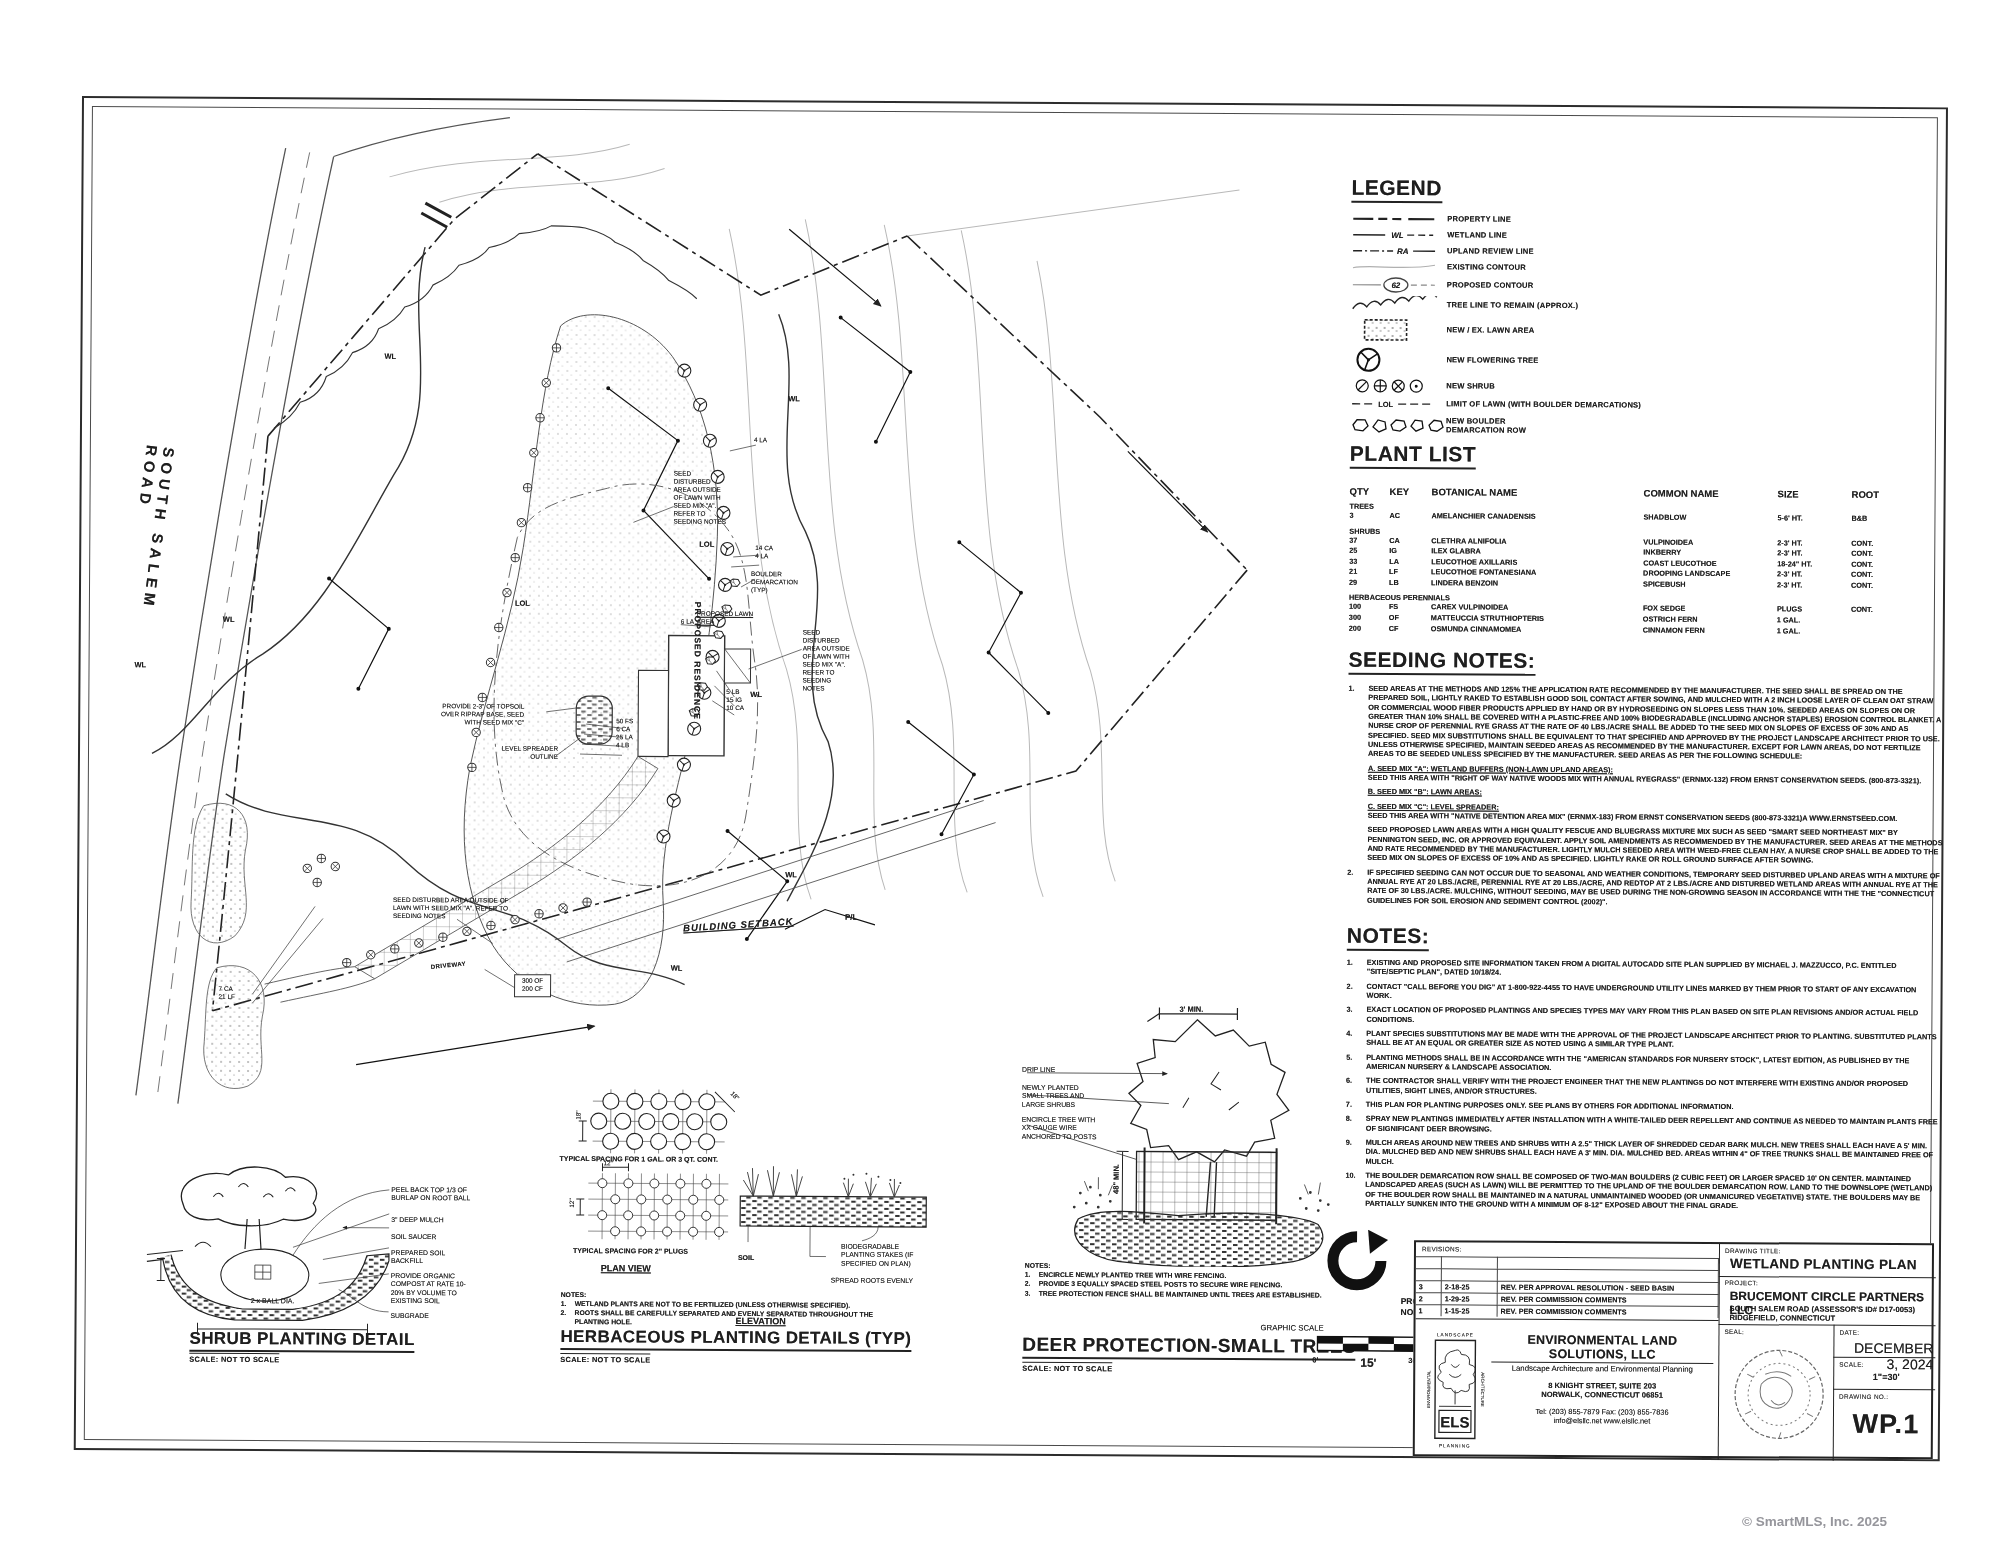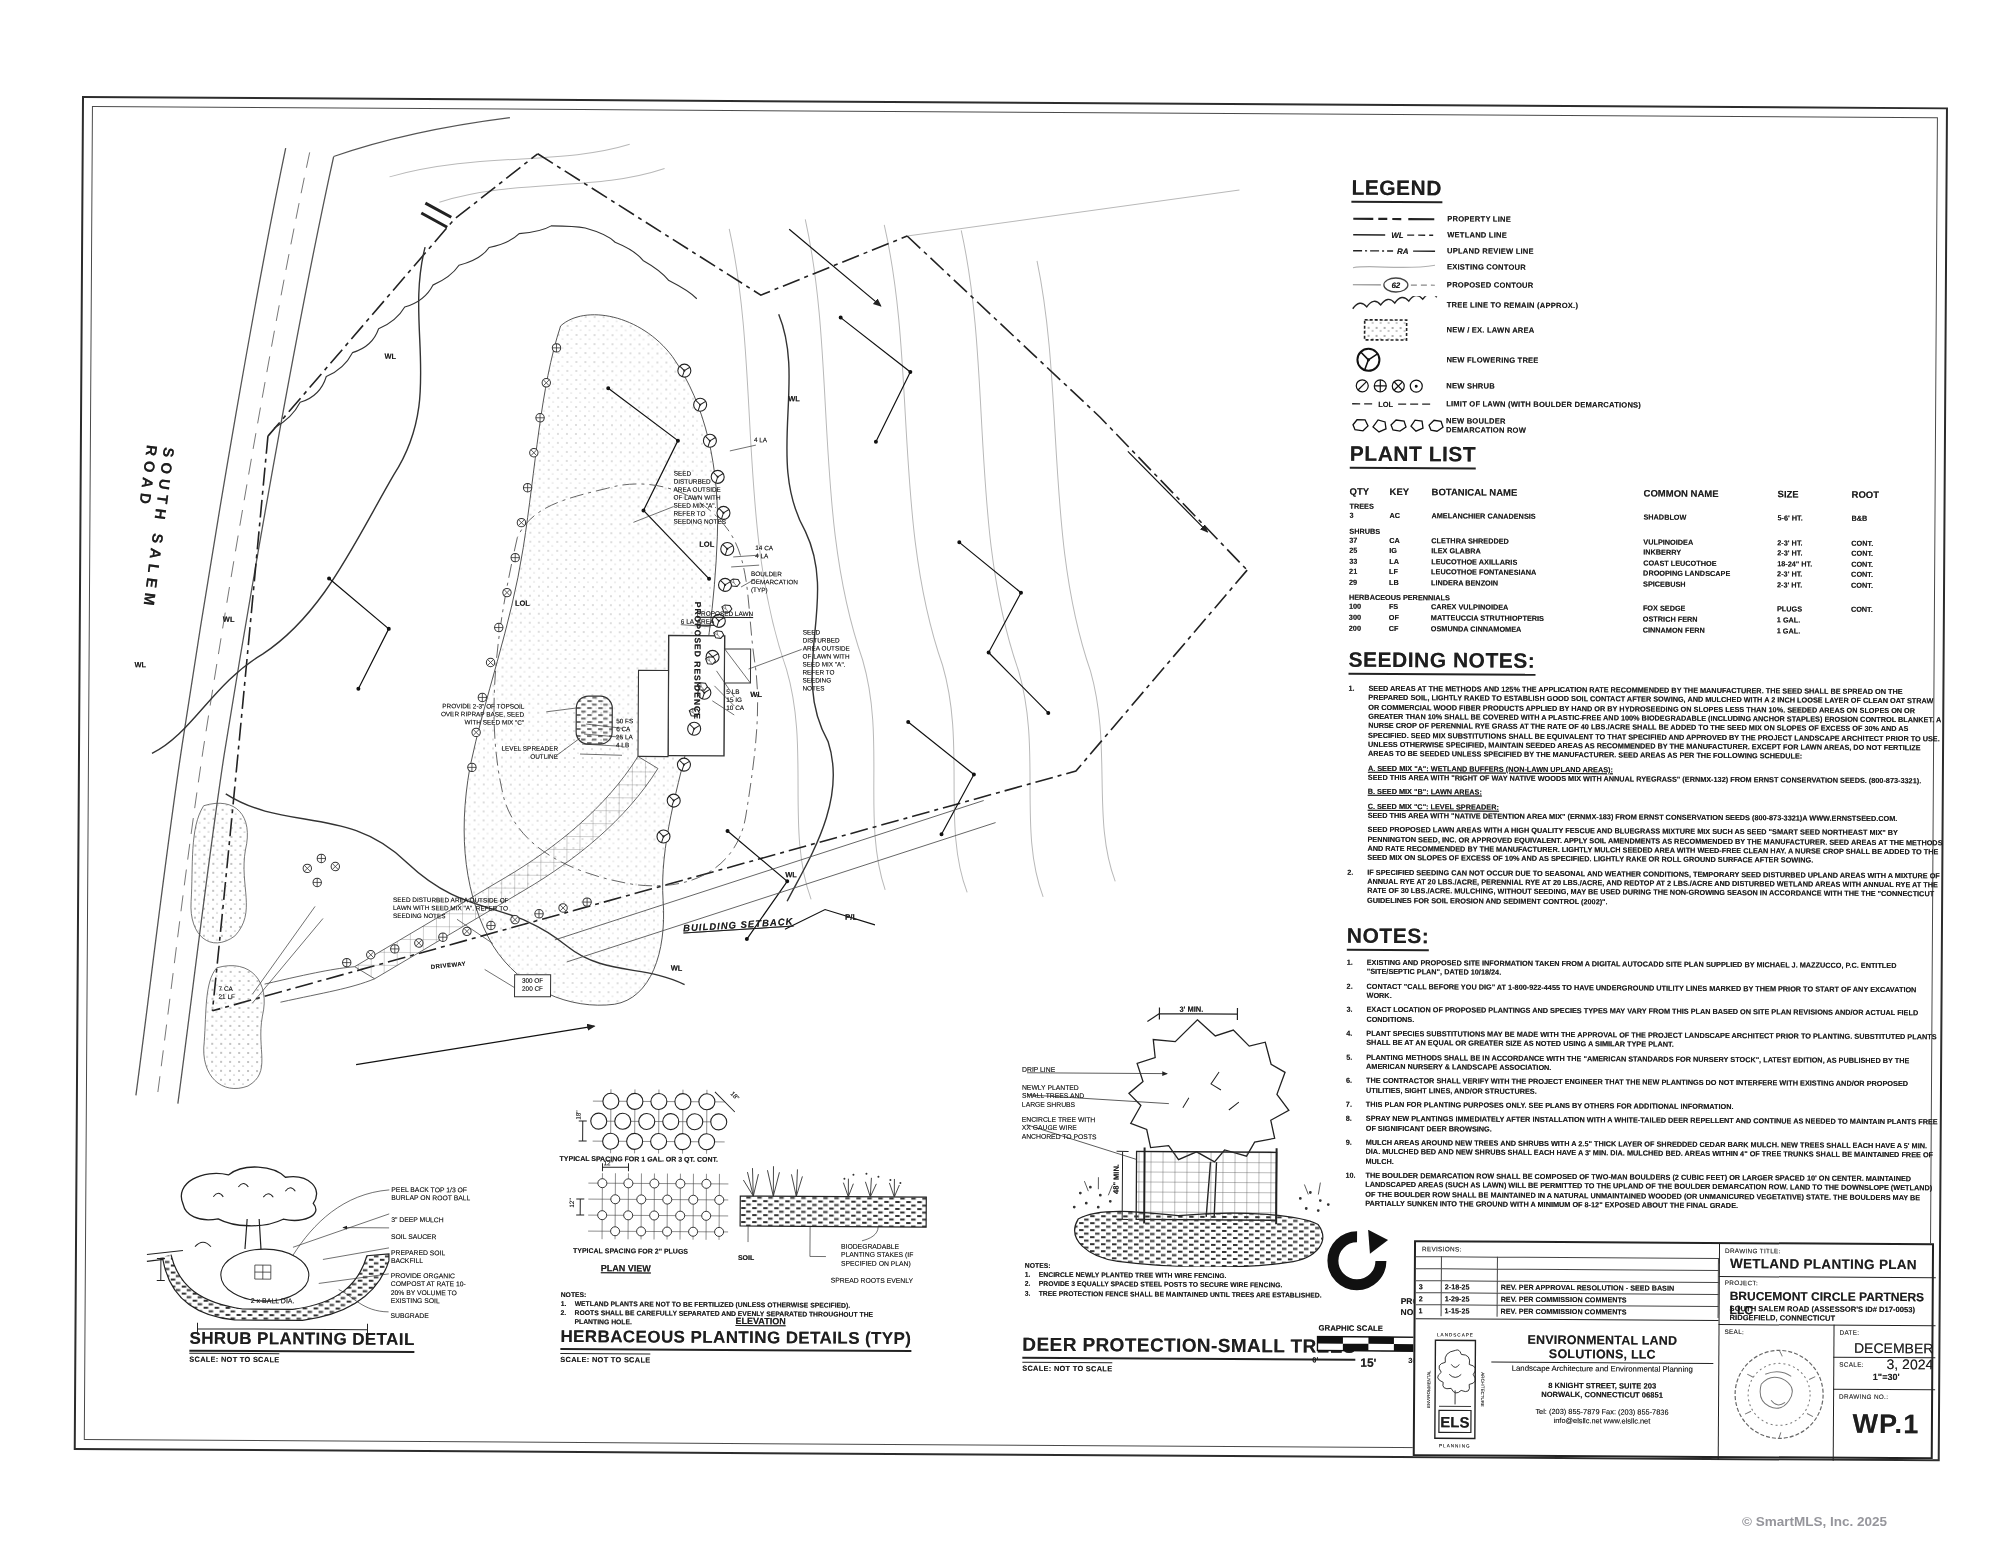--- a/index.html
+++ b/index.html
@@ -442,21 +442,21 @@
     <div class="pl-c">3</div>
         <div class="pl-c">AC</div>
         <div class="pl-c">AMELANCHIER CANADENSIS</div>
         <div class="pl-c">SHADBLOW</div>
         <div class="pl-c">5-6' HT.</div>
         <div class="pl-c">B&amp;B</div>
 
     <div class="pl-g">SHRUBS</div>
     <div class="pl-c">37</div>
         <div class="pl-c">CA</div>
-        <div class="pl-c">CLETHRA SHREDDED</div>
+        <div class="pl-c">CLETHRA ALNIFOLIA</div>
         <div class="pl-c">VULPINOIDEA</div>
         <div class="pl-c">2-3' HT.</div>
         <div class="pl-c">CONT.</div>
     <div class="pl-c">25</div>
         <div class="pl-c">IG</div>
         <div class="pl-c">ILEX GLABRA</div>
         <div class="pl-c">INKBERRY</div>
         <div class="pl-c">2-3' HT.</div>
         <div class="pl-c">CONT.</div>
     <div class="pl-c">33</div>
@@ -769,21 +769,21 @@
   <div class="abs scaleline" style="left:1030px;top:1356px">SCALE: NOT TO SCALE</div>
 
   <svg class="abs" style="left:1333px;top:1222px" width="62" height="62" viewBox="0 0 62 62">
     <path d="M31 7 A24 24 0 1 0 55 31" fill="none" stroke="#111" stroke-width="11"></path>
     <polygon points="42,0 62,10 44,24" fill="#111"></polygon>
   </svg>
   <div class="abs" style="left:1408px;top:1288px;font-size:8.5px;font-weight:bold;line-height:1.3">
     <div>PROJECT</div>
     <div>NORTH</div>
   </div>
-  <div class="abs" style="left:1326px;top:1316px;font-size:7.8px;font-weight:bold">GRAPHIC SCALE</div>
+  <div class="abs" style="left:1268px;top:1316px;font-size:7.8px;font-weight:normal">GRAPHIC SCALE</div>
   <svg class="abs" style="left:1324px;top:1328px" width="104" height="16" viewBox="0 0 104 16">
     <rect x="1" y="1" width="102" height="14" fill="#fff" stroke="#111" stroke-width="1.5"></rect>
     <rect x="1" y="1" width="25.5" height="7" fill="#111"></rect>
         <rect x="52" y="1" width="25.5" height="7" fill="#111"></rect>
     <rect x="26.5" y="8" width="25.5" height="7" fill="#111"></rect>
         <rect x="77.5" y="8" width="25.5" height="7" fill="#111"></rect>
   </svg>
   <div class="abs" style="left:1320px;top:1348px;font-size:7.5px;font-weight:bold">0'</div>
   <div class="abs" style="left:1368px;top:1348px;font-size:12px;font-weight:bold">15'</div>
   <div class="abs" style="left:1416px;top:1348px;font-size:7.5px;font-weight:bold">30'</div>

